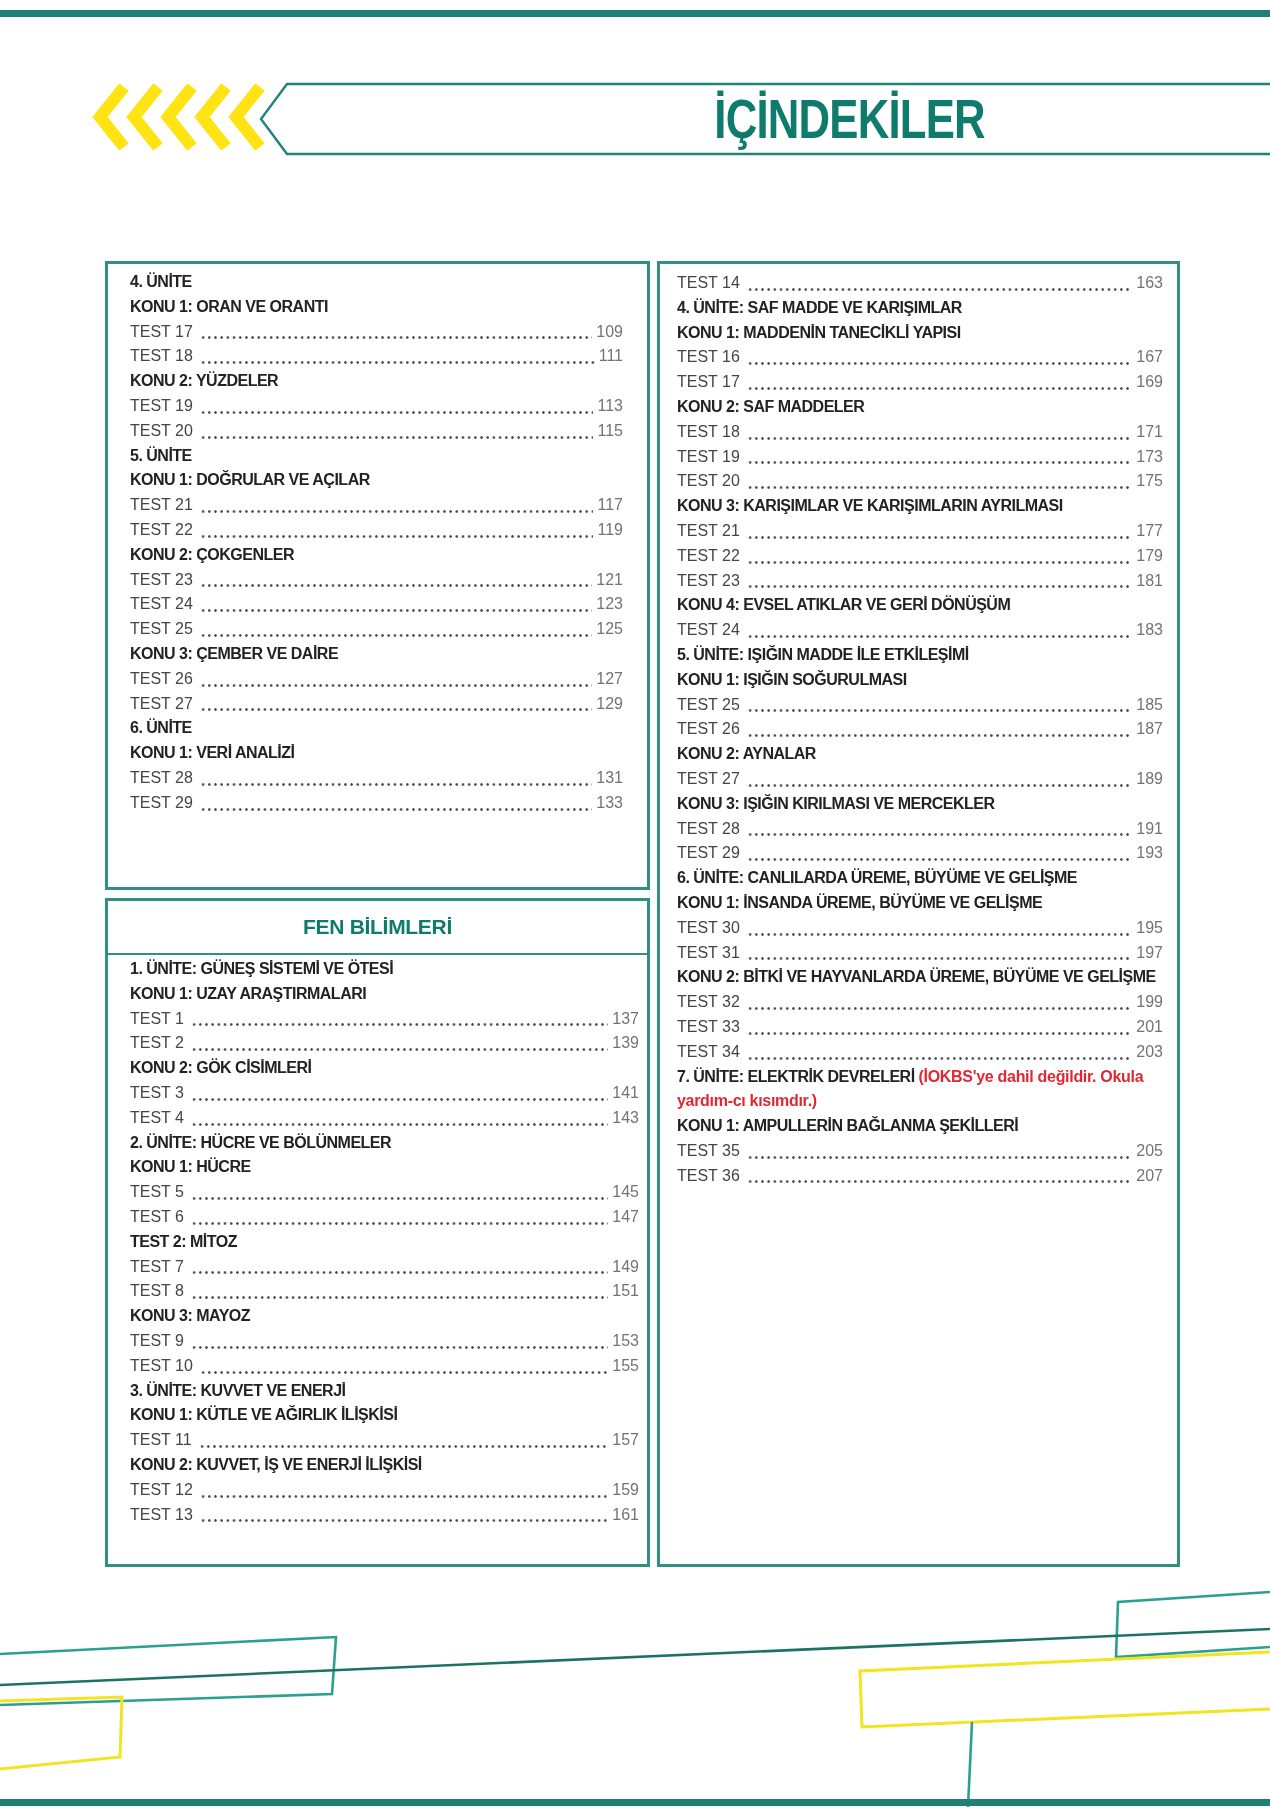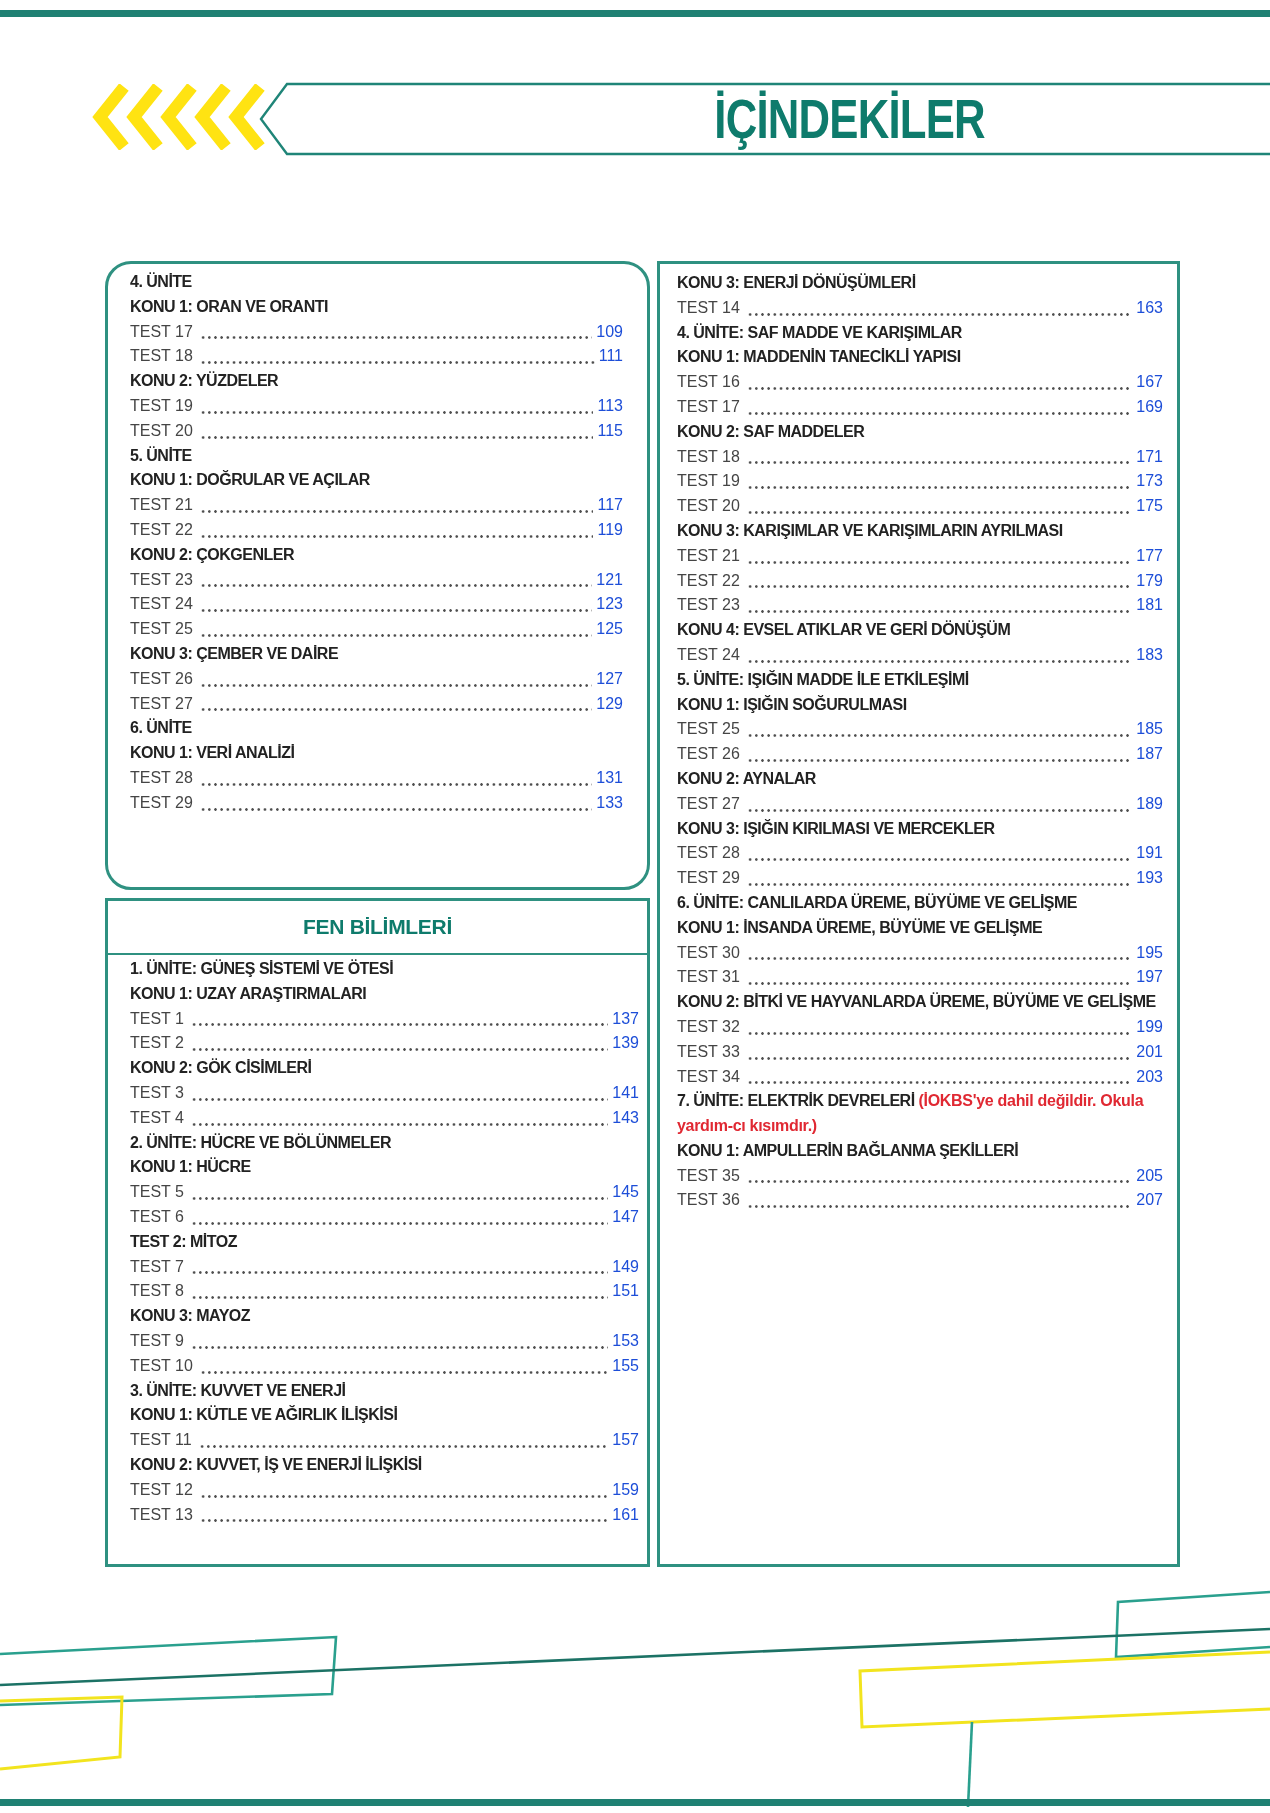--- a/index.html
+++ b/index.html
@@ -11,34 +11,34 @@
   #top-rule{top:10px;}
   #bottom-rule{top:1799px;}
   #chevrons{position:absolute;left:92px;top:84px;}
   #banner{position:absolute;left:0;top:80px;}
   #main-title{
     position:absolute;right:285px;top:82px;height:72px;display:flex;align-items:center;
     color:#0e7b6c;font-size:56px;font-weight:bold;letter-spacing:-1px;
     transform:scaleX(0.78);transform-origin:100% 50%;white-space:nowrap;
   }
   .box{position:absolute;box-sizing:border-box;border:3px solid #2f9181;background:#fff;}
-  #math-box{left:105px;top:261px;width:545px;height:629px;padding:6px 24px 0 22px;border-radius:26px;}
+  #math-box{left:105px;top:261px;width:545px;height:629px;padding:6px 24px 0 22px;}
   #science-box{left:105px;top:898px;width:545px;height:669px;padding:0;}
   #science-head{
     height:52px;border-bottom:2px solid #2f9181;display:flex;align-items:center;justify-content:center;
   }
   #science-title{color:#0e7b6c;font-size:21px;font-weight:bold;letter-spacing:-0.3px;}
   #science-rows{padding:2px 8px 0 22px;}
   #right-box{left:657px;top:261px;width:523px;height:1306px;padding:7px 14px 0 17px;}
   .row{line-height:24.8px;font-size:16px;color:#454545;}
   .row.test{display:flex;align-items:baseline;}
   .row.heading{font-weight:bold;color:#222222;letter-spacing:-0.5px;white-space:nowrap;}
   .row.heading.wrap{white-space:normal;}
   .lab{white-space:nowrap;}
-  .pg{white-space:nowrap;color:#1d4ed8;}
+  .pg{white-space:nowrap;color:#737373;}
   .leader{
     flex:1;height:3px;align-self:flex-end;margin:0 4px 5px 7px;
     background-image:radial-gradient(circle,#4f4f4f 1.15px,rgba(0,0,0,0) 1.45px);
     background-size:6.2px 3px;background-repeat:repeat-x;background-position:left bottom;
   }
   .note{font-weight:bold;color:#e02832;letter-spacing:-0.3px;}
   #footer-deco{position:absolute;left:0;top:1580px;}
 </style>
 </head>
 <body>
@@ -215,21 +215,20 @@
         </div>
         <div class="row test">
           <span class="lab">TEST 13</span>
           <span class="leader"></span>
           <span class="pg">161</span>
         </div>
       </div>
   </div>
 
   <div class="box" id="right-box">
-      <div class="row heading"><span class="lab">KONU 3: ENERJİ DÖNÜŞÜMLERİ</span></div>
       <div class="row test">
         <span class="lab">TEST 14</span>
         <span class="leader"></span>
         <span class="pg">163</span>
       </div>
       <div class="row heading"><span class="lab">4. ÜNİTE: SAF MADDE VE KARIŞIMLAR</span></div>
       <div class="row heading"><span class="lab">KONU 1: MADDENİN TANECİKLİ YAPISI</span></div>
       <div class="row test">
         <span class="lab">TEST 16</span>
         <span class="leader"></span>

